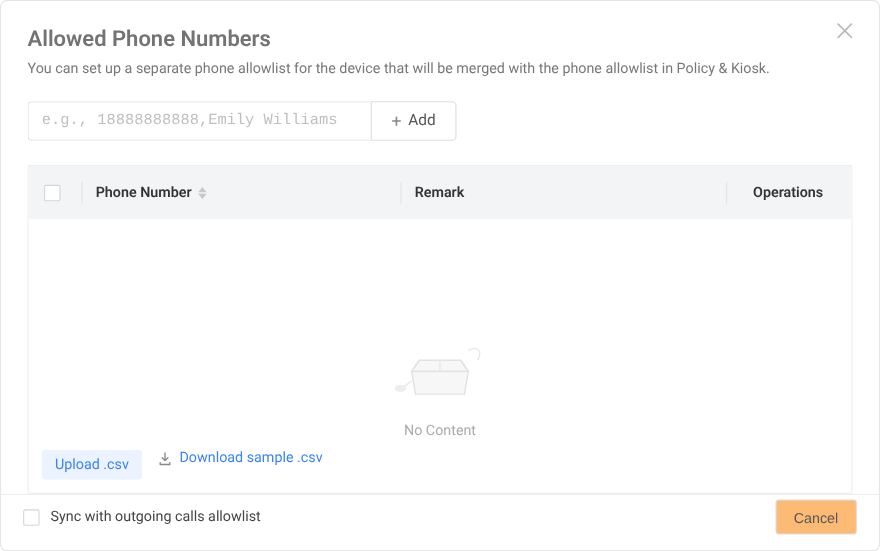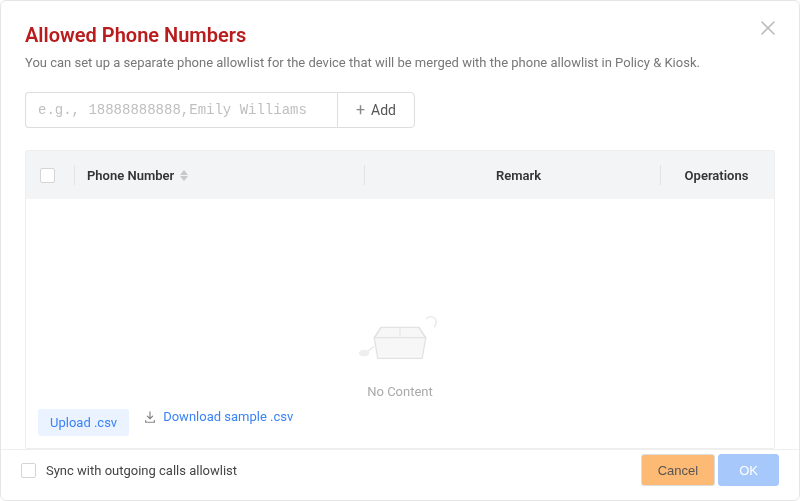--- a/index.html
+++ b/index.html
@@ -35,21 +35,21 @@
     right: 22px;
     width: 16px;
     height: 16px;
     cursor: pointer;
     color: #bbb;
   }
   .close-btn svg { display: block; }
   .title {
     font-size: 20px;
     font-weight: 600;
-    color: #b91c1c;
+    color: #737373;
     margin: 0 0 8px 0;
   }
   .subtitle {
     font-size: 13px;
     color: #777;
     margin: 0 0 22px 0;
   }
   .controls-row {
     display: flex;
     gap: 0;
@@ -122,21 +122,21 @@
     height: 48px;
     display: flex;
     align-items: center;
     padding: 0 14px;
     font-size: 13px;
     font-weight: 600;
     color: #333;
   }
   .col-check { width: 34px; display:flex; align-items:center; }
   .col-phone { width: 290px; display:flex; align-items:center; gap:6px; border-left: 1px solid #e3e3e3; padding-left: 12px; height: 20px;}
-  .col-remark { flex: 1; border-left: 1px solid #e3e3e3; padding-left: 12px; height:20px; display:flex; align-items:center;justify-content:center;}
+  .col-remark { flex: 1; border-left: 1px solid #e3e3e3; padding-left: 12px; height:20px; display:flex; align-items:center;}
   .col-ops { width: 100px; border-left: 1px solid #e3e3e3; padding-left: 12px; height:20px; display:flex; align-items:center;justify-content:center;}
   .checkbox {
     width: 15px; height: 15px;
     border: 1px solid #d5d5d5;
     border-radius: 2px;
     background: #fff;
     cursor: pointer;
   }
   .sort-icon {
     display: inline-flex;
@@ -295,17 +295,14 @@
 
   <div class="dialog-footer">
     <div class="sync-wrap">
       <div class="checkbox"></div>
       <span>Sync with outgoing calls allowlist</span>
     </div>
     <div class="spacer"></div>
     <button class="btn">
       <span>Cancel</span>
     </button>
-    <button class="btn btn-primary">
-      <span>OK</span>
-    </button>
   </div>
 </div>
 
 </body></html>

